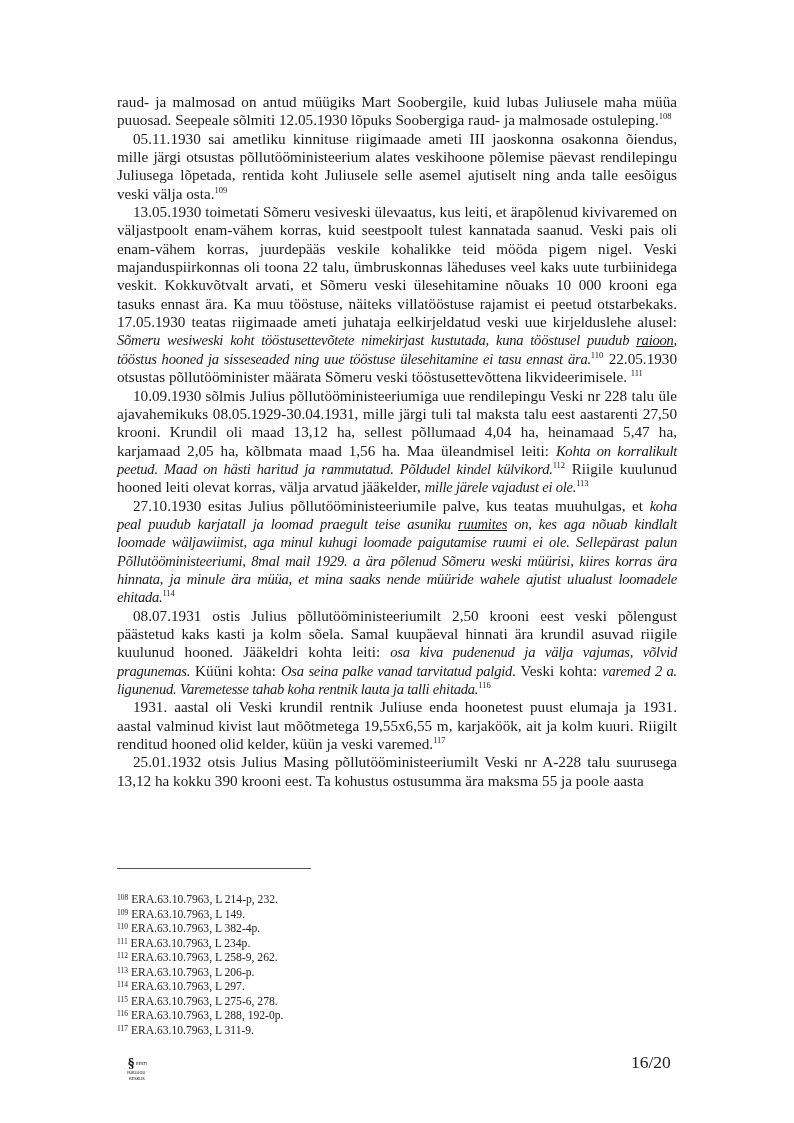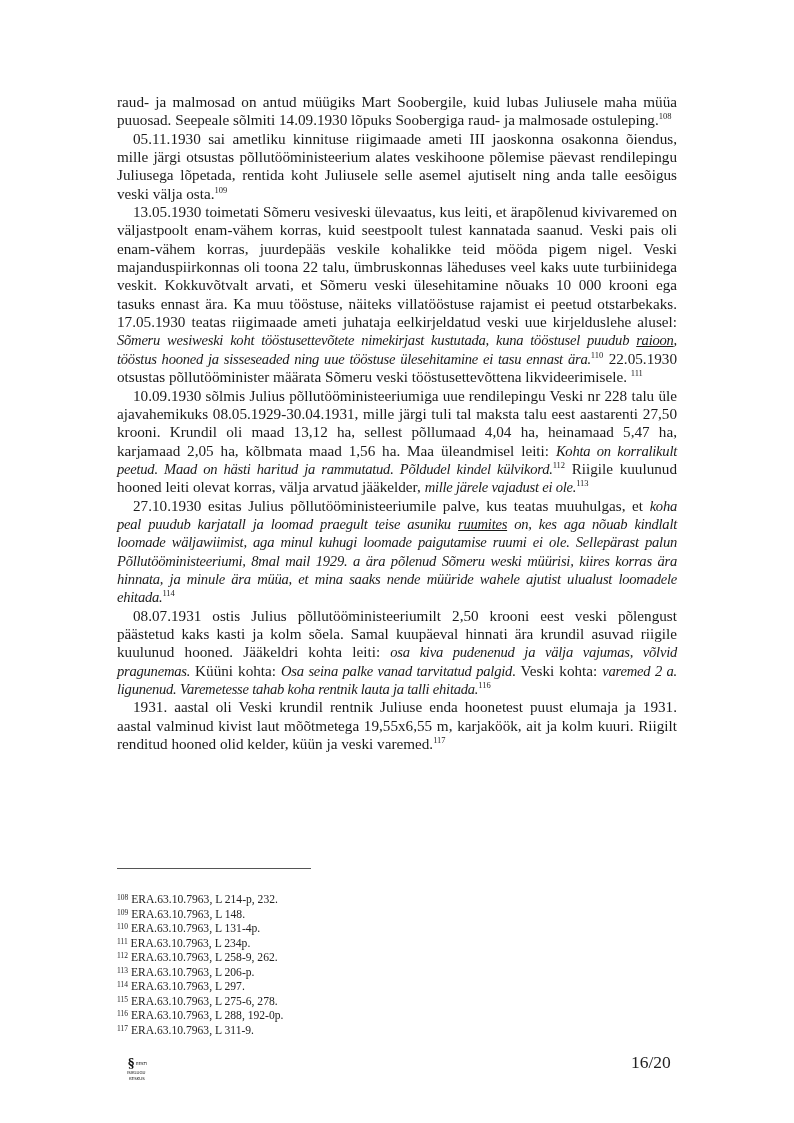--- a/index.html
+++ b/index.html
@@ -13,34 +13,35 @@
   .fn-rule { position: absolute; left: 117px; top: 868px; width: 194px; border-top: 1px solid #555; }
   .footnotes { position: absolute; left: 117px; top: 893px; font-size: 11.6px; line-height: 14.55px; color: #222; }
   .fn sup { font-size: 7.5px; vertical-align: 3px; }
   .logo { position: absolute; left: 126px; top: 1057px; width: 34px; height: 26px; }
   .page-num { position: absolute; left: 631px; top: 1052px; font-size: 17.5px; color: #222; font-family: Liberation Serif, serif; }
 </style>
 </head>
 <body>
 
 <div class="page" id="body">
-    <p class="para cont"><span>raud- ja malmosad on antud müügiks Mart Soobergile, kuid lubas Juliusele maha müüa puuosad. Seepeale sõlmiti 14.09.1930 lõpuks Soobergiga raud- ja malmosade ostuleping.</span><sup>108</sup></p>
+    <p class="para cont"><span>raud- ja malmosad on antud müügiks Mart Soobergile, kuid lubas Juliusele maha müüa puuosad. Seepeale sõlmiti 12.05.1930 lõpuks Soobergiga raud- ja malmosade ostuleping.</span><sup>108</sup></p>
     <p class="para"><span>05.11.1930 sai ametliku kinnituse riigimaade ameti III jaoskonna osakonna õiendus, mille järgi otsustas põllutööministeerium alates veskihoone põlemise päevast rendilepingu Juliusega lõpetada, rentida koht Juliusele selle asemel ajutiselt ning anda talle eesõigus veski välja osta.</span><sup>109</sup></p>
     <p class="para"><span>13.05.1930 toimetati Sõmeru vesiveski ülevaatus, kus leiti, et ärapõlenud kivivaremed on väljastpoolt enam-vähem korras, kuid seestpoolt tulest kannatada saanud. Veski pais oli enam-vähem korras, juurdepääs veskile kohalikke teid mööda pigem nigel. Veski majanduspiirkonnas oli toona 22 talu, ümbruskonnas läheduses veel kaks uute turbiinidega veskit. Kokkuvõtvalt arvati, et Sõmeru veski ülesehitamine nõuaks 10 000 krooni ega tasuks ennast ära. Ka muu tööstuse, näiteks villatööstuse rajamist ei peetud otstarbekaks. 17.05.1930 teatas riigimaade ameti juhataja eelkirjeldatud veski uue kirjelduslehe alusel: </span><i>Sõmeru wesiweski koht tööstusettevõtete nimekirjast kustutada, kuna tööstusel puudub </i><i><u>raioon</u></i><i>, tööstus hooned ja sisseseaded ning uue tööstuse ülesehitamine ei tasu ennast ära.</i><sup>110</sup><span> 22.05.1930 otsustas põllutööminister määrata Sõmeru veski tööstusettevõttena likvideerimisele. </span><sup>111</sup></p>
     <p class="para"><span>10.09.1930 sõlmis Julius põllutööministeeriumiga uue rendilepingu Veski nr 228 talu üle ajavahemikuks 08.05.1929-30.04.1931, mille järgi tuli tal maksta talu eest aastarenti 27,50 krooni. Krundil oli maad 13,12 ha, sellest põllumaad 4,04 ha, heinamaad 5,47 ha, karjamaad 2,05 ha, kõlbmata maad 1,56 ha. Maa üleandmisel leiti: </span><i>Kohta on korralikult peetud. Maad on hästi haritud ja rammutatud. Põldudel kindel külvikord.</i><sup>112</sup><span> Riigile kuulunud hooned leiti olevat korras, välja arvatud jääkelder, </span><i>mille järele vajadust ei ole.</i><sup>113</sup></p>
     <p class="para"><span>27.10.1930 esitas Julius põllutööministeeriumile palve, kus teatas muuhulgas, et </span><i>koha peal puudub karjatall ja loomad praegult teise asuniku </i><i><u>ruumites</u></i><i> on, kes aga nõuab kindlalt loomade wäljawiimist, aga minul kuhugi loomade paigutamise ruumi ei ole. Sellepärast palun Põllutööministeeriumi, 8mal mail 1929. a ära põlenud Sõmeru weski müürisi, kiires korras ära hinnata, ja minule ära müüa, et mina saaks nende müüride wahele ajutist ulualust loomadele ehitada.</i><sup>114</sup></p>
     <p class="para"><span>08.07.1931 ostis Julius põllutööministeeriumilt 2,50 krooni eest veski põlengust päästetud kaks kasti ja kolm sõela. Samal kuupäeval hinnati ära krundil asuvad riigile kuulunud hooned. Jääkeldri kohta leiti: </span><i>osa kiva pudenenud ja välja vajumas, võlvid pragunemas.</i><span> Küüni kohta: </span><i>Osa seina palke vanad tarvitatud palgid</i><span>. Veski kohta: </span><i>varemed 2 a. ligunenud. Varemetesse tahab koha rentnik lauta ja talli ehitada.</i><sup>116</sup></p>
     <p class="para"><span>1931. aastal oli Veski krundil rentnik Juliuse enda hoonetest puust elumaja ja 1931. aastal valminud kivist laut mõõtmetega 19,55x6,55 m, karjaköök, ait ja kolm kuuri. Riigilt renditud hooned olid kelder, küün ja veski varemed.</span><sup>117</sup></p>
+    <p class="para"><span>25.01.1932 otsis Julius Masing põllutööministeeriumilt Veski nr A-228 talu suurusega 13,12 ha kokku 390 krooni eest. Ta kohustus ostusumma ära maksma 55 ja poole aasta</span></p>
   </div>
 
 <div class="fn-rule"></div>
 <div class="footnotes" id="fns">
     <div class="fn"><sup>108</sup> <span>ERA.63.10.7963, L 214-p, 232.</span></div>
-    <div class="fn"><sup>109</sup> <span>ERA.63.10.7963, L 148.</span></div>
-    <div class="fn"><sup>110</sup> <span>ERA.63.10.7963, L 131-4p.</span></div>
+    <div class="fn"><sup>109</sup> <span>ERA.63.10.7963, L 149.</span></div>
+    <div class="fn"><sup>110</sup> <span>ERA.63.10.7963, L 382-4p.</span></div>
     <div class="fn"><sup>111</sup> <span>ERA.63.10.7963, L 234p.</span></div>
     <div class="fn"><sup>112</sup> <span>ERA.63.10.7963, L 258-9, 262.</span></div>
     <div class="fn"><sup>113</sup> <span>ERA.63.10.7963, L 206-p.</span></div>
     <div class="fn"><sup>114</sup> <span>ERA.63.10.7963, L 297.</span></div>
     <div class="fn"><sup>115</sup> <span>ERA.63.10.7963, L 275-6, 278.</span></div>
     <div class="fn"><sup>116</sup> <span>ERA.63.10.7963, L 288, 192-0p.</span></div>
     <div class="fn"><sup>117</sup> <span>ERA.63.10.7963, L 311-9.</span></div>
   </div>
 
 <div class="logo">

